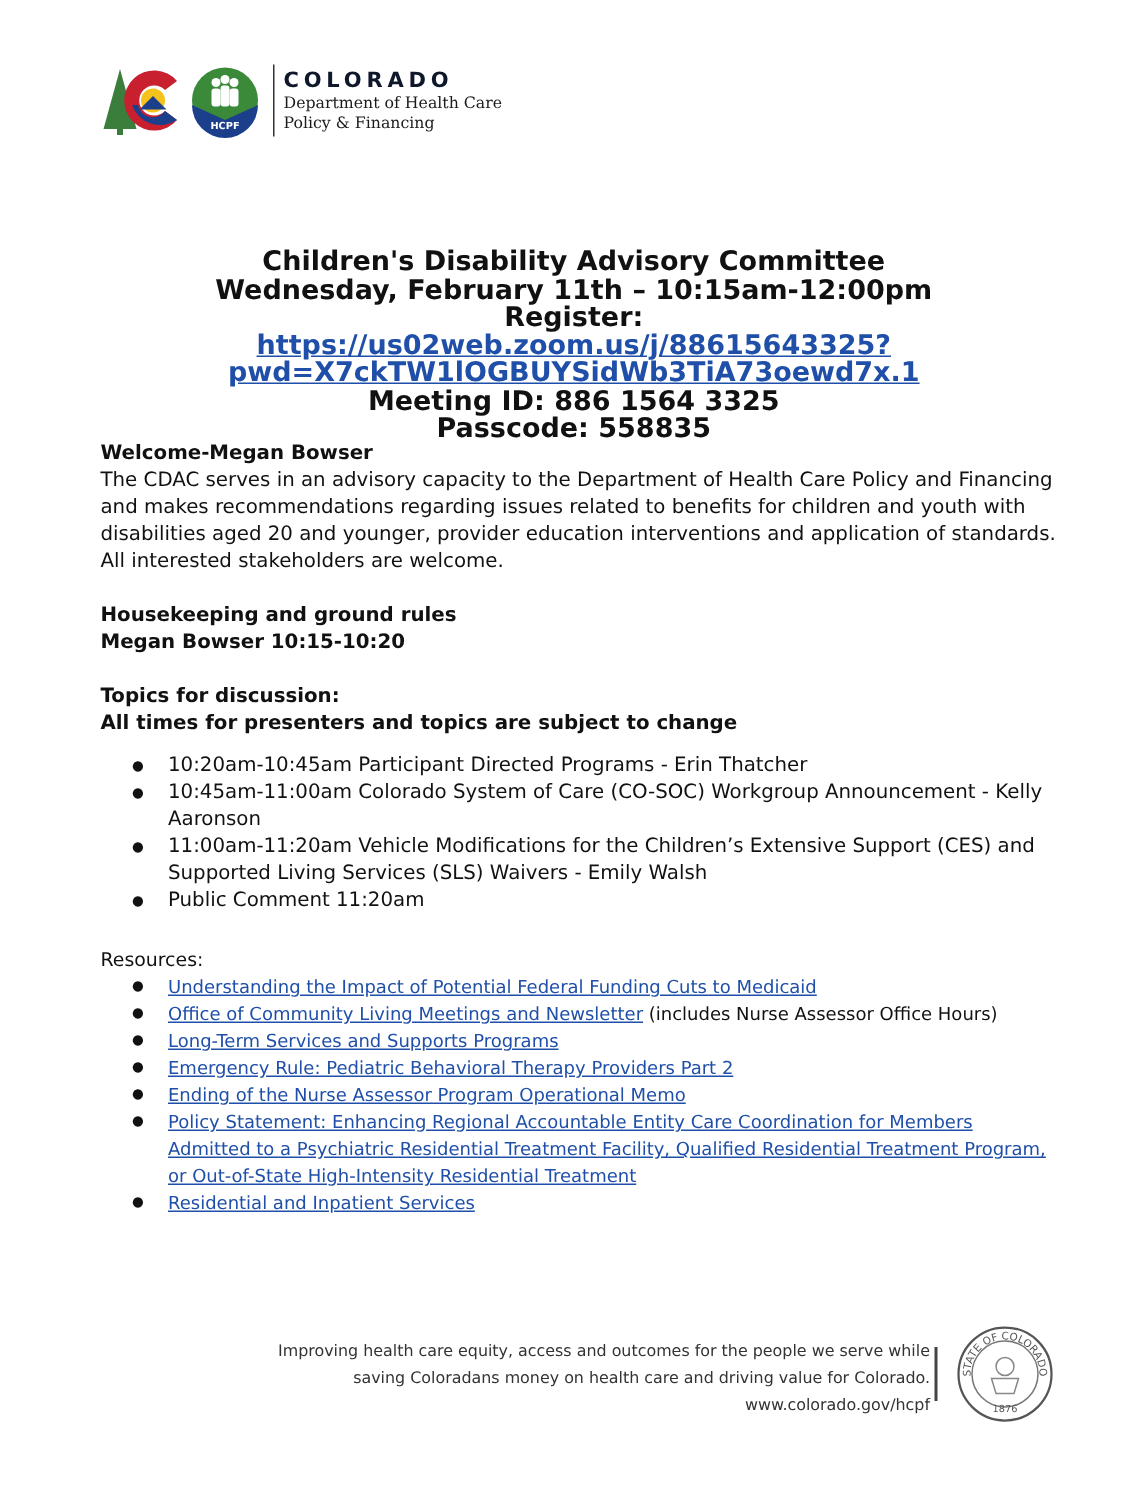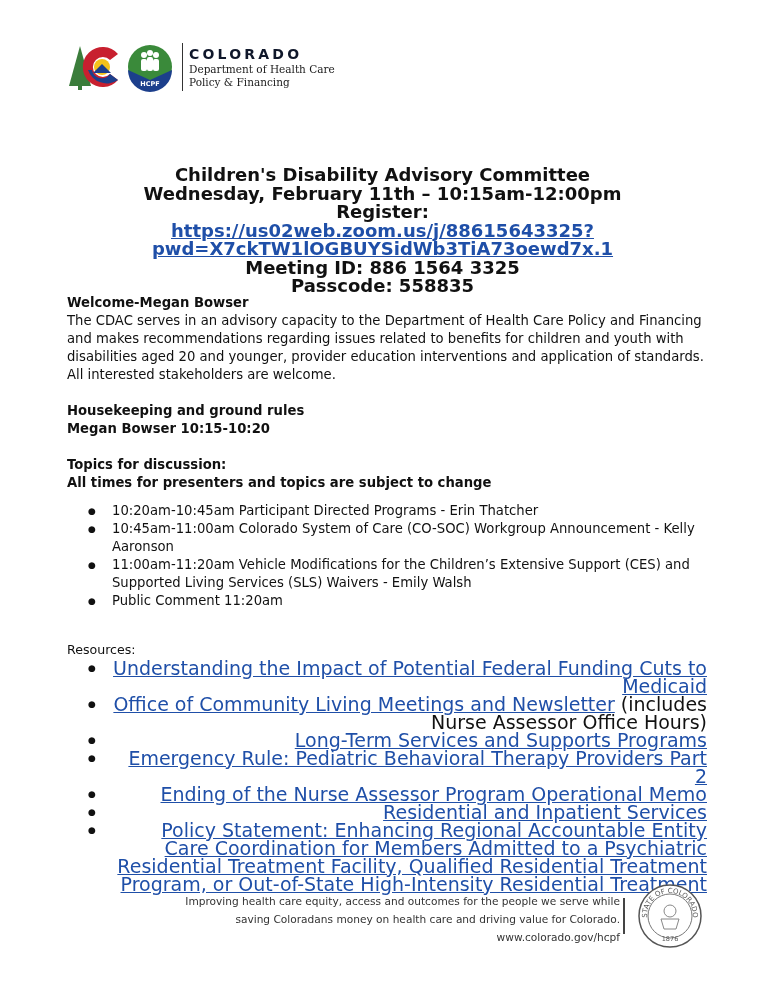--- a/index.html
+++ b/index.html
@@ -20,22 +20,22 @@
     .header-block a.link { font-weight: bold; }
 
     .body-block { position: absolute; left: 67px; width: 640px; top: 294px; font-size: 13.2px; line-height: 18px; }
     .bold { font-weight: bold; }
     .spacer { height: 18px; }
     ul { margin: 0; padding: 0; list-style: none; }
     ul.topics { margin-top: 10px; }
     ul li { position: relative; padding-left: 45px; }
     ul li::before { content: "●"; position: absolute; left: 21px; top: 0; font-size: 9px; }
     ul.topics li { margin-bottom: 0; }
-    .resources-label { margin-top: 31px; font-size: 12.6px; }
-    ul.resources { font-size: 19px; text-align: right; }
+    .resources-label { margin-top: 21px; font-size: 12.6px; }
+    ul.resources { font-size: 12px; }
 
     .footer { position: absolute; left: 170px; top: 892px; width: 450px; text-align: right; font-size: 10.6px; line-height: 18px; color: #333; }
     .footer-bar { position: absolute; left: 623px; top: 898px; width: 1.5px; height: 36px; background: #444; }
     .seal { position: absolute; left: 637px; top: 883px; }
   </style>
 </head>
 <body>
 
 <div class="logo">
   <svg width="110" height="54" viewBox="0 0 110 54">
@@ -90,22 +90,22 @@
     <li>11:00am-11:20am Vehicle Modifications for the Children’s Extensive Support (CES) and Supported Living Services (SLS) Waivers - Emily Walsh</li>
     <li>Public Comment 11:20am</li>
   </ul>
   <div class="resources-label">Resources:</div>
   <ul class="resources">
     <li><a class="link">Understanding the Impact of Potential Federal Funding Cuts to Medicaid</a></li>
     <li><a class="link">Office of Community Living Meetings and Newsletter</a><span> (includes Nurse Assessor Office Hours)</span></li>
     <li><a class="link">Long-Term Services and Supports Programs</a></li>
     <li><a class="link">Emergency Rule: Pediatric Behavioral Therapy Providers Part 2</a></li>
     <li><a class="link">Ending of the Nurse Assessor Program Operational Memo</a></li>
+    <li><a class="link">Policy Statement: Enhancing Regional Accountable Entity Care Coordination for Members Admitted to a Psychiatric Residential Treatment Facility, Qualified Residential Treatment Program, or Out-of-State High-Intensity Residential Treatment</a></li>
     <li><a class="link">Residential and Inpatient Services</a></li>
-    <li><a class="link">Policy Statement: Enhancing Regional Accountable Entity Care Coordination for Members Admitted to a Psychiatric Residential Treatment Facility, Qualified Residential Treatment Program, or Out-of-State High-Intensity Residential Treatment</a></li>
   </ul>
 </div>
 
 <div class="footer">
   <div>Improving health care equity, access and outcomes for the people we serve while</div>
   <div>saving Coloradans money on health care and driving value for Colorado.</div>
   <div>www.colorado.gov/hcpf</div>
 </div>
 <div class="footer-bar"></div>
 

